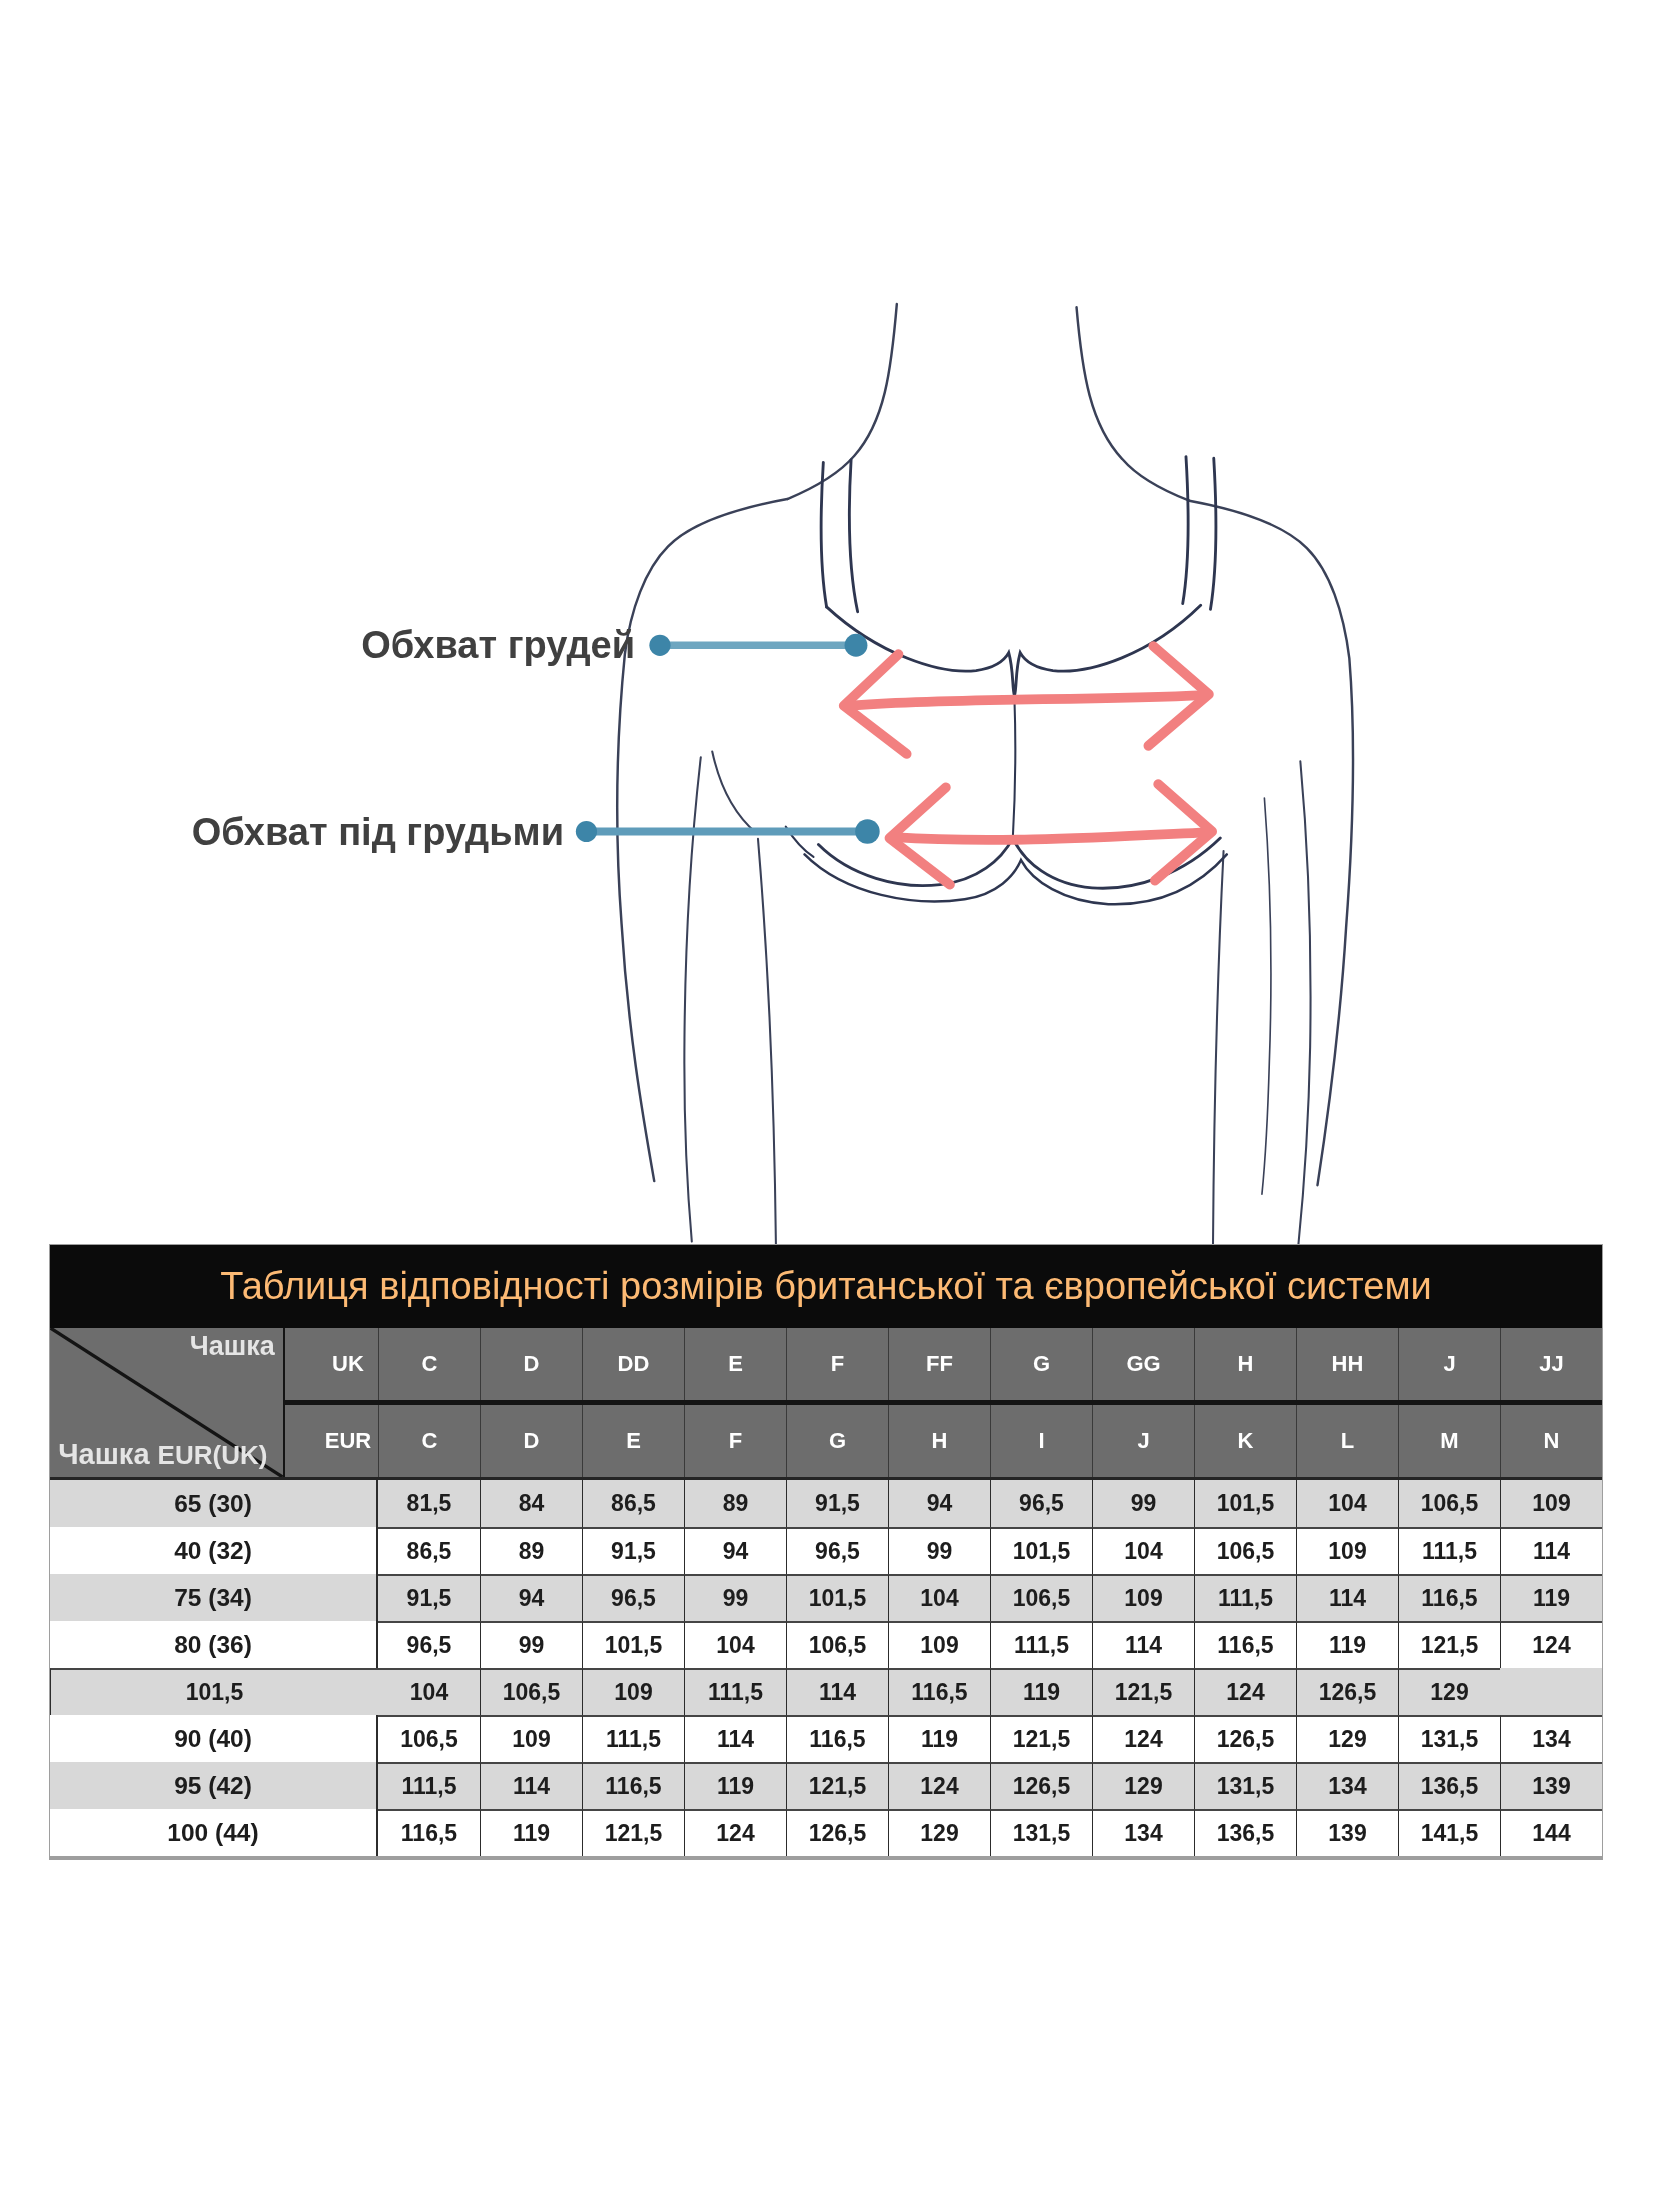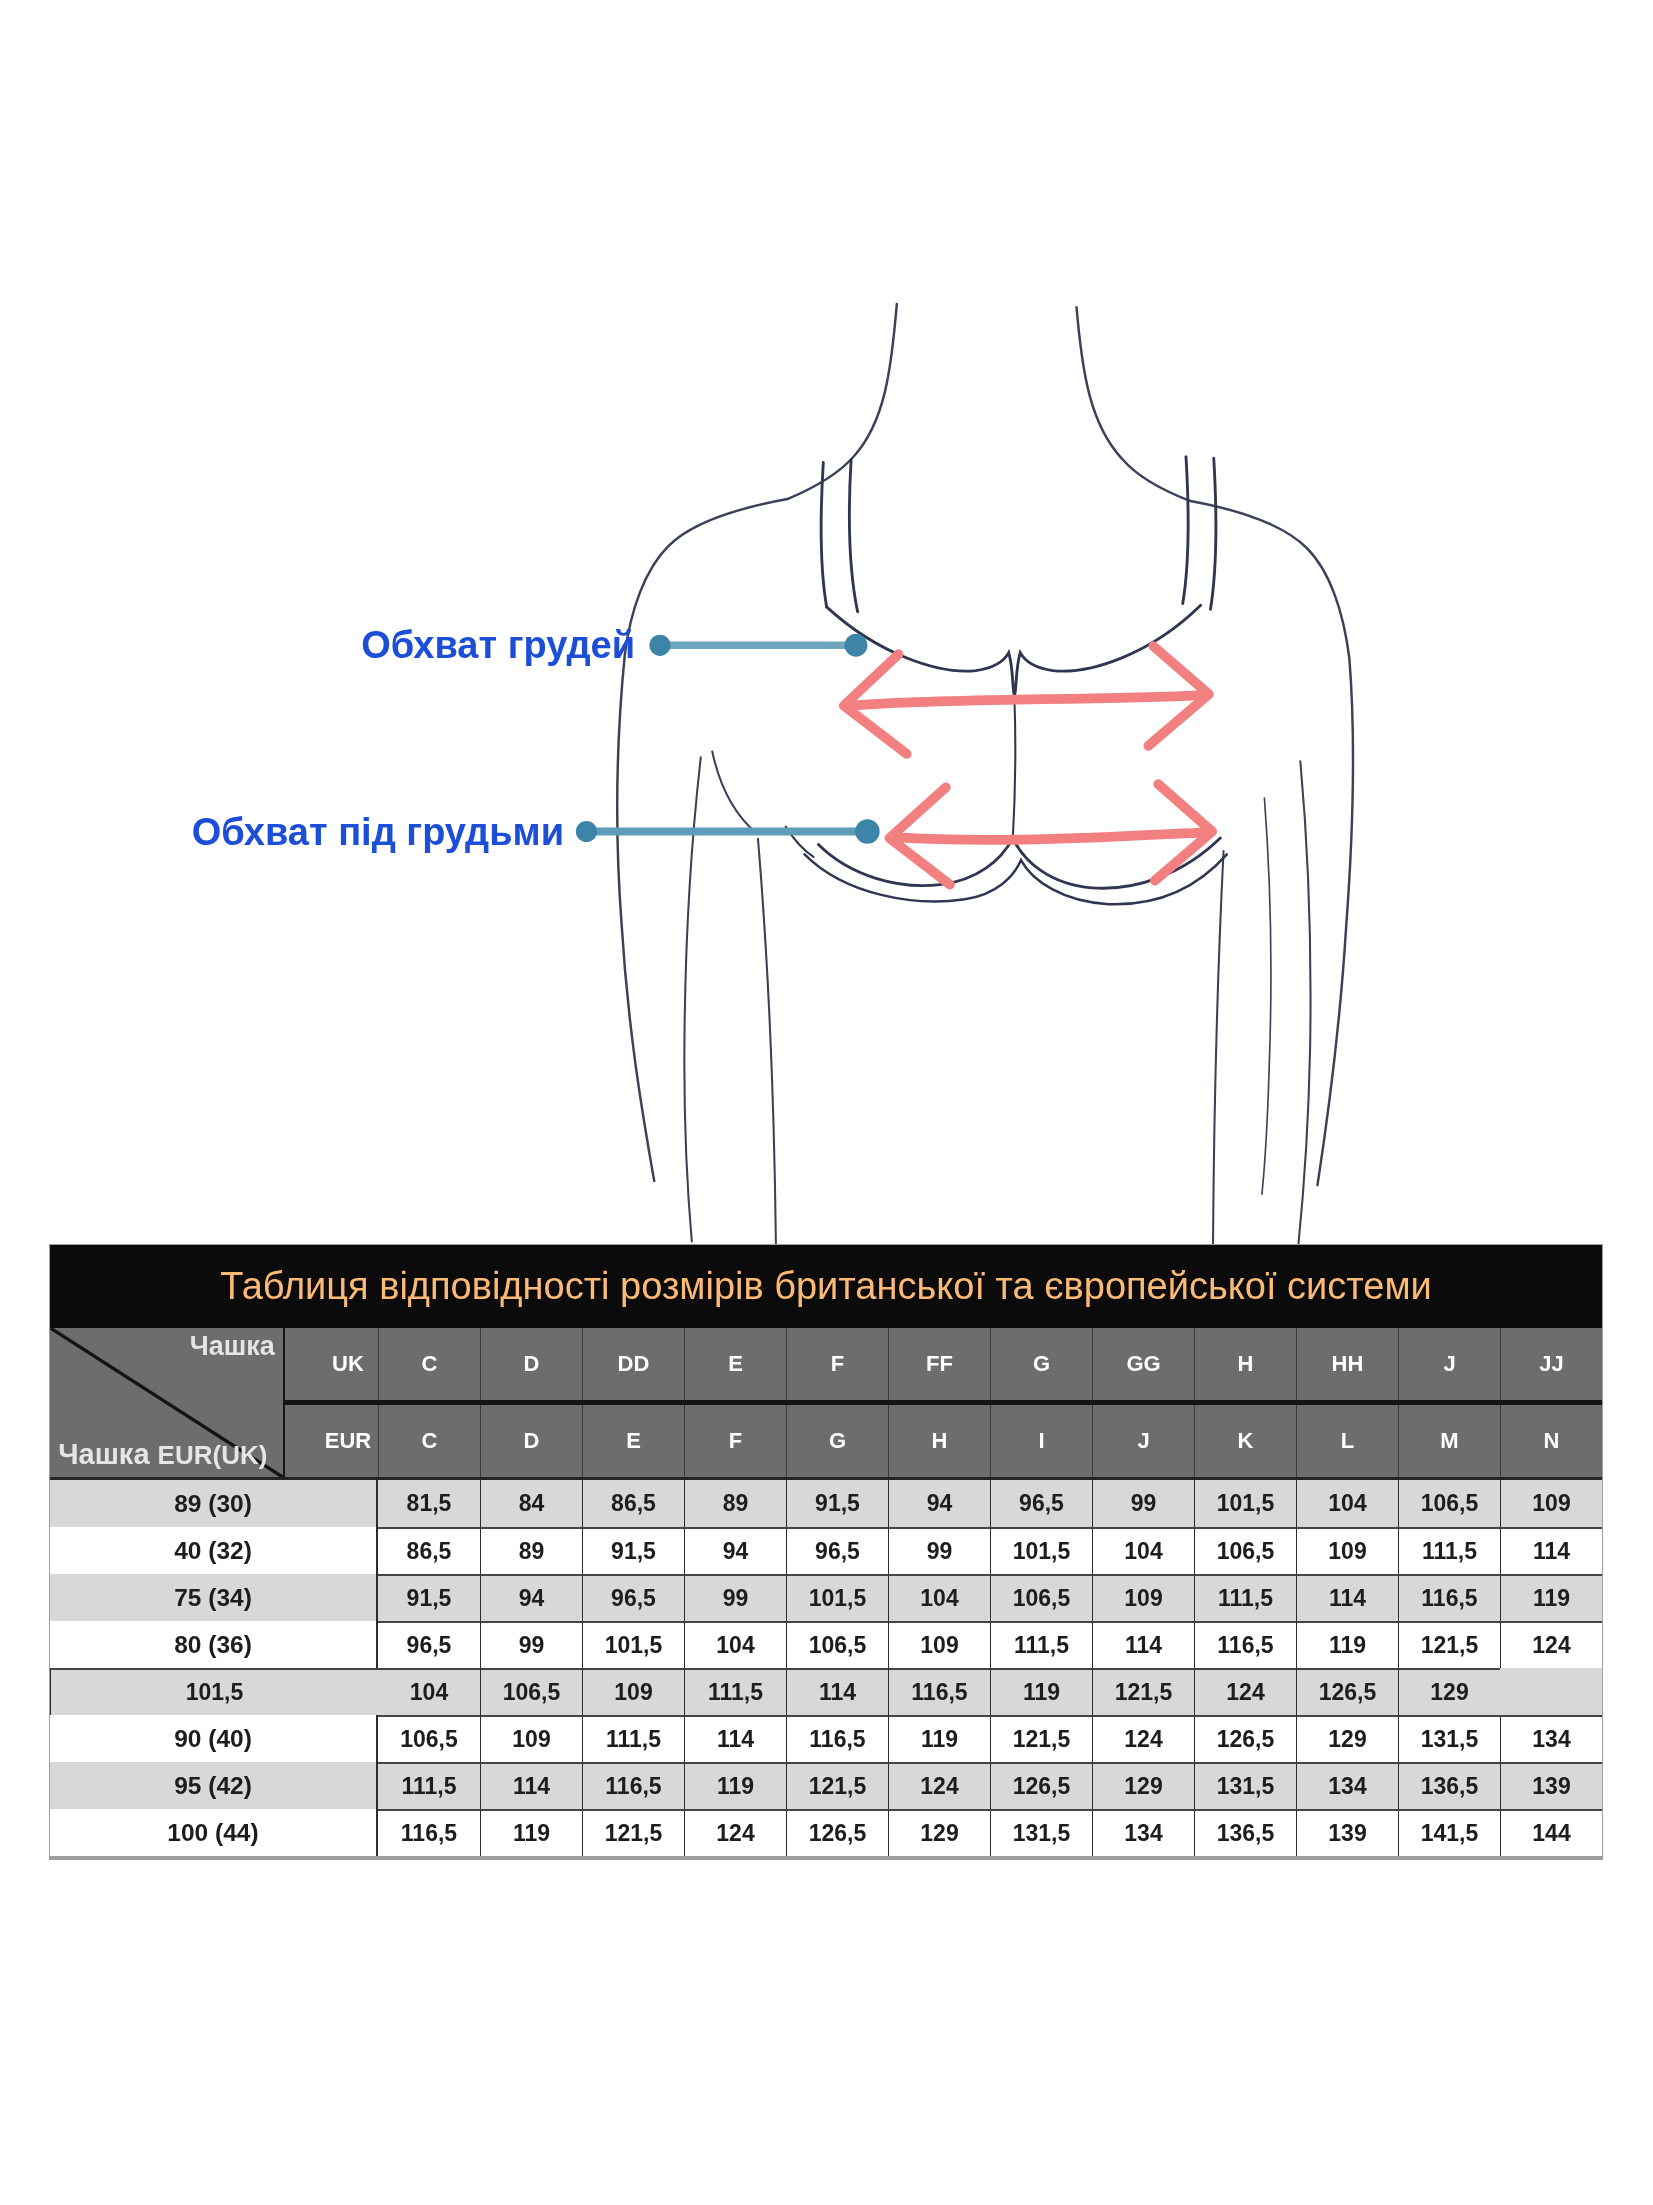--- a/index.html
+++ b/index.html
@@ -1,21 +1,21 @@
 <!DOCTYPE html>
 <html style="font-size:13px"><head>
 <meta charset="utf-8">
 <style>
   html,body{margin:0;padding:0;background:#ffffff;}
   .page{position:relative;width:1654px;height:2205px;background:#ffffff;overflow:hidden;
         font-family:"Liberation Sans","DejaVu Sans",sans-serif;}
   
   .diagram{position:absolute;left:0;top:0;width:1654px;height:1244px;}
   .diagram svg{position:absolute;left:0;top:0;}
-  .measure-label{position:absolute;white-space:nowrap;color:#1d4ed8;font-size:38px;
+  .measure-label{position:absolute;white-space:nowrap;color:#404040;font-size:38px;
                  font-weight:600;line-height:46px;}
   .label-bust{right:1019px;top:622px;}
   .label-underbust{right:1090px;top:809px;}
   
   .size-table{position:absolute;left:49px;top:1244px;width:1554px;box-sizing:border-box;
               border:1.6px solid #9e9e9e;border-bottom:4.9px solid #9e9e9e;background:#fff;}
   .t-title{height:83px;background:#0b0b0b;color:#fdba74;font-size:38px;font-weight:400;
            display:flex;align-items:center;justify-content:center;}
   .t-header{height:149px;display:flex;background:#6d6d6d;border-bottom:3.3px solid #252525;}
   .corner{width:233px;position:relative;border-right:2.5px solid #141414;color:#e5e5e5;flex:none;}
@@ -141,21 +141,21 @@
             <div class="hcell">K</div>
             <div class="hcell">L</div>
             <div class="hcell">M</div>
             <div class="hcell">N</div>
           </div>
       </div>
     </div>
 
     <div class="t-body">
         <div class="brow odd">
-          <div class="bcell label">89 (30)</div>
+          <div class="bcell label">65 (30)</div>
           <div class="bcell data">81,5</div>
           <div class="bcell data">84</div>
           <div class="bcell data">86,5</div>
           <div class="bcell data">89</div>
           <div class="bcell data">91,5</div>
           <div class="bcell data">94</div>
           <div class="bcell data">96,5</div>
           <div class="bcell data">99</div>
           <div class="bcell data">101,5</div>
           <div class="bcell data">104</div>

